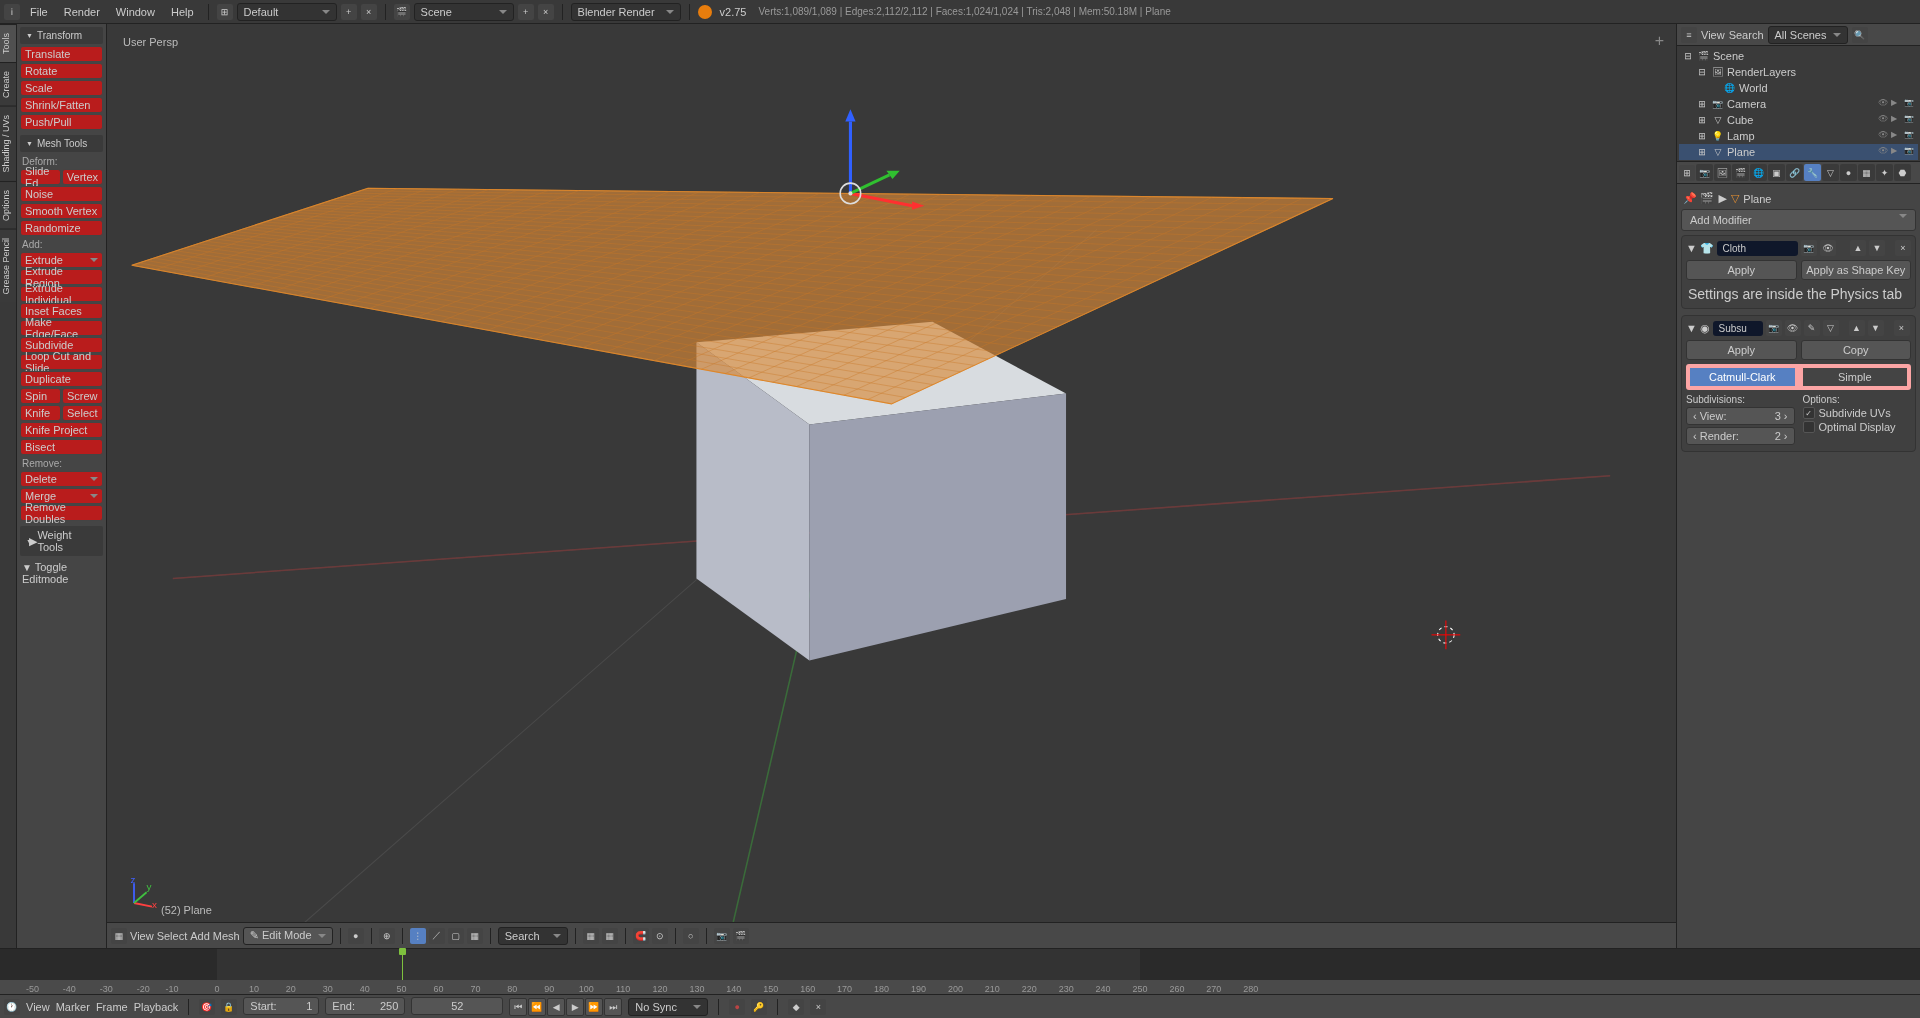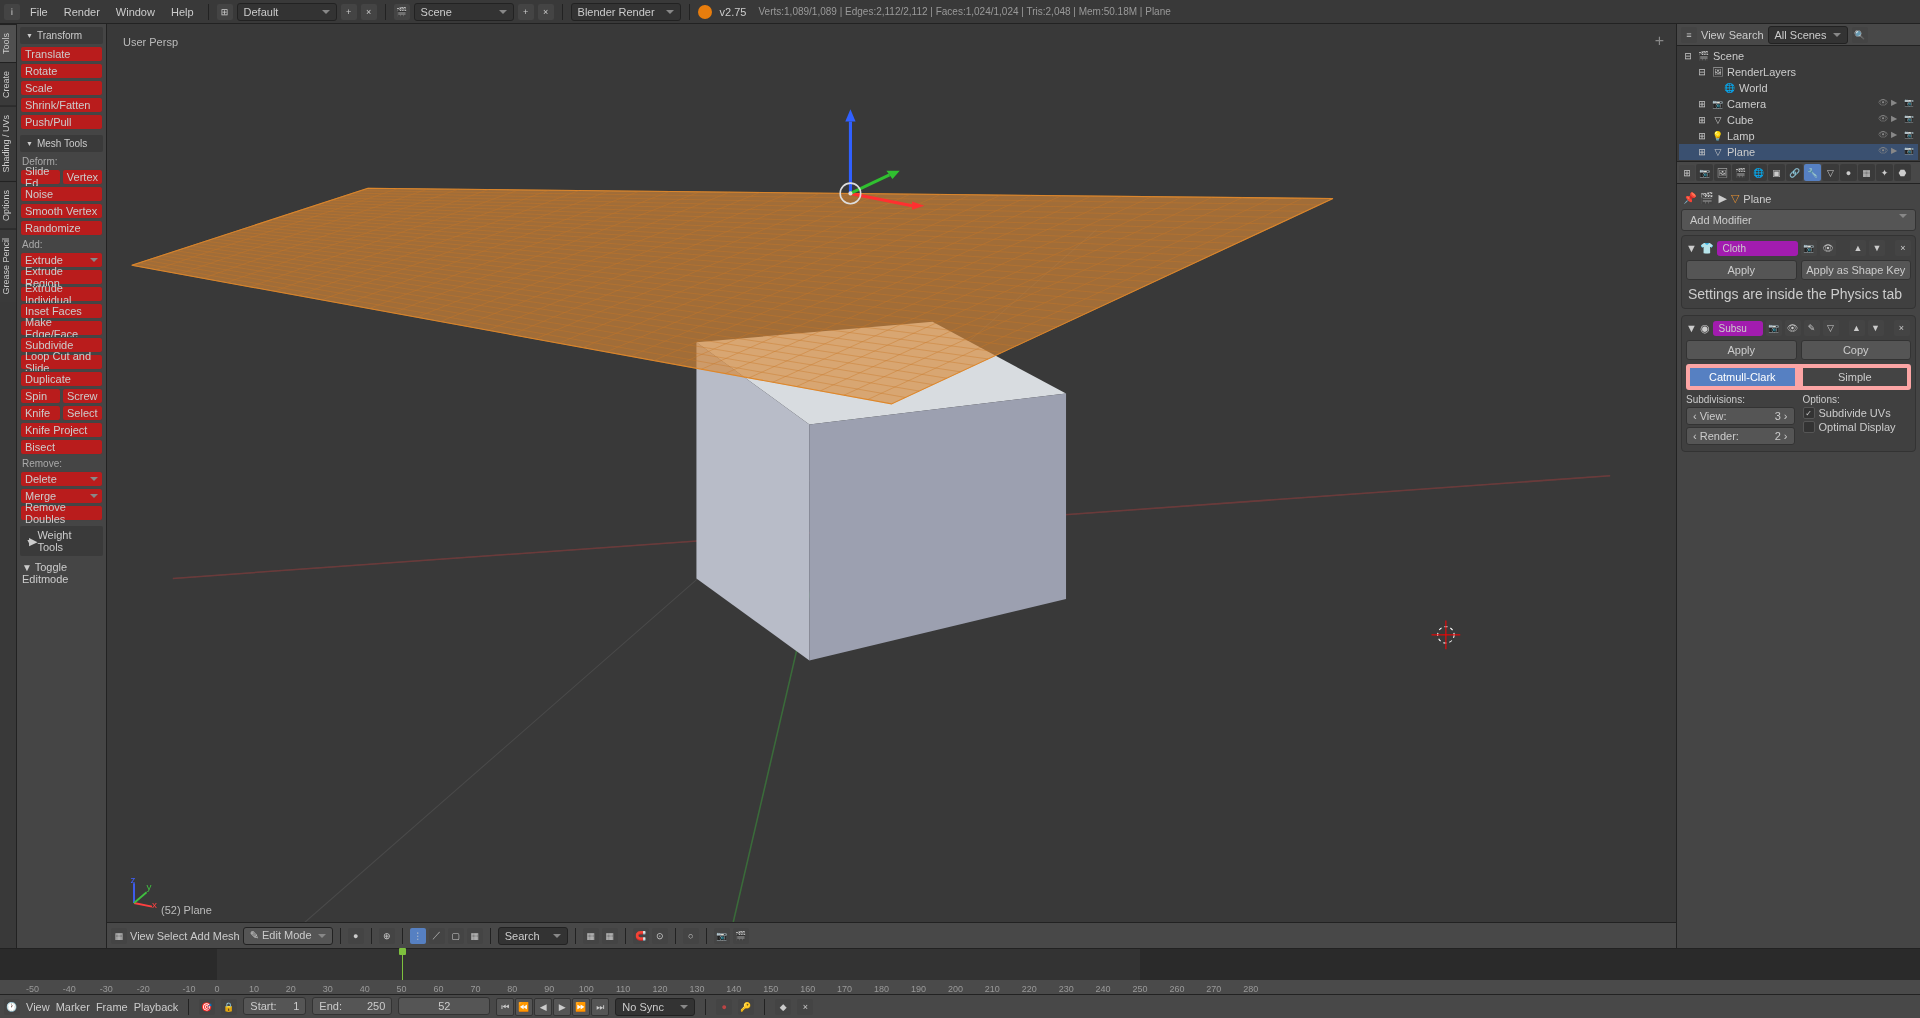--- a/index.html
+++ b/index.html
@@ -53,21 +53,21 @@
 
 #properties{flex:1;display:flex;flex-direction:column}
 .prop-tabs{height:22px;background:#484848;display:flex;align-items:center;padding:2px;gap:1px;border-bottom:1px solid #222}
 .prop-tab{width:17px;height:17px;background:#3a3a3a;border-radius:2px;cursor:pointer;display:flex;align-items:center;justify-content:center;font-size:9px}
 .prop-tab.active{background:#5680c2}
 .prop-body{flex:1;padding:4px;overflow-y:auto}
 .breadcrumb{display:flex;align-items:center;gap:4px;padding:4px 2px;font-size:10px}
 .add-mod-btn{background:#555;border:1px solid #333;border-radius:3px;padding:4px 8px;width:100%;display:flex;justify-content:space-between;cursor:pointer;margin-bottom:4px}
 .mod-box{background:#404040;border:1px solid #333;border-radius:4px;margin-bottom:6px;padding:4px}
 .mod-hdr{display:flex;align-items:center;gap:3px;margin-bottom:4px}
-.mod-name{background:#a21caf;border-radius:3px;padding:2px 6px;flex:1;font-size:10px}
+.mod-name{background:#0f172a;border-radius:3px;padding:2px 6px;flex:1;font-size:10px}
 .mod-btns{display:flex;gap:4px;margin-bottom:4px}
 .mod-btn{flex:1;background:#555;border:1px solid #333;border-radius:3px;padding:3px;text-align:center;cursor:pointer}
 .tab-switch{display:flex;margin-bottom:4px}
 .tab-sw-btn{flex:1;padding:3px;text-align:center;cursor:pointer;border:4px solid #fca5a5}
 .tab-sw-btn.active{background:#5680c2;color:#fff}
 .tab-sw-btn:first-child{border-radius:3px 0 0 3px}
 .tab-sw-btn:last-child{border-radius:0 3px 3px 0;background:#444}
 .sub-cols{display:flex;gap:8px}
 .sub-col{flex:1}
 .sub-lbl{font-size:10px;margin-bottom:2px}
@@ -581,21 +581,21 @@
 <div id="timeline-area">
   <div id="timeline-canvas">
     <div class="tl-shade"></div>
     <div class="tl-shade2" style="left:1140px;right:0"></div>
     <div class="tl-cursor" style="left:402px"></div>
     <div class="tl-ruler" id="tl-ruler">
         <span class="tl-tick" style="left:32.39999999999998px">-50</span>
         <span class="tl-tick" style="left:69.32px">-40</span>
         <span class="tl-tick" style="left:106.24000000000001px">-30</span>
         <span class="tl-tick" style="left:143.16px">-20</span>
-        <span class="tl-tick" style="left:189px">-10</span>
+        <span class="tl-tick" style="left:172px">-10</span>
         <span class="tl-tick" style="left:217px">0</span>
         <span class="tl-tick" style="left:253.92000000000002px">10</span>
         <span class="tl-tick" style="left:290.84000000000003px">20</span>
         <span class="tl-tick" style="left:327.76px">30</span>
         <span class="tl-tick" style="left:364.68px">40</span>
         <span class="tl-tick" style="left:401.6px">50</span>
         <span class="tl-tick" style="left:438.52px">60</span>
         <span class="tl-tick" style="left:475.44px">70</span>
         <span class="tl-tick" style="left:512.36px">80</span>
         <span class="tl-tick" style="left:549.28px">90</span>
@@ -622,21 +622,21 @@
   </div>
   <div id="timeline-hdr">
     <div class="icon-sq">🕐</div>
     <span class="menu-item">View</span>
     <span class="menu-item">Marker</span>
     <span class="menu-item">Frame</span>
     <span class="menu-item">Playback</span>
     <div class="hdr-sep"></div>
     <div class="icon-sq">🎯</div>
     <div class="icon-sq">🔒</div>
-    <div class="num-field" style="width:63px">
+    <div class="num-field" style="width:76px">
         <span>Start:</span>
         <span>1</span>
       </div>
     <div class="num-field" style="width:80px">
         <span>End:</span>
         <span>250</span>
       </div>
     <div class="num-field" style="width:92px;justify-content:center">
         <span>52</span>
       </div>

